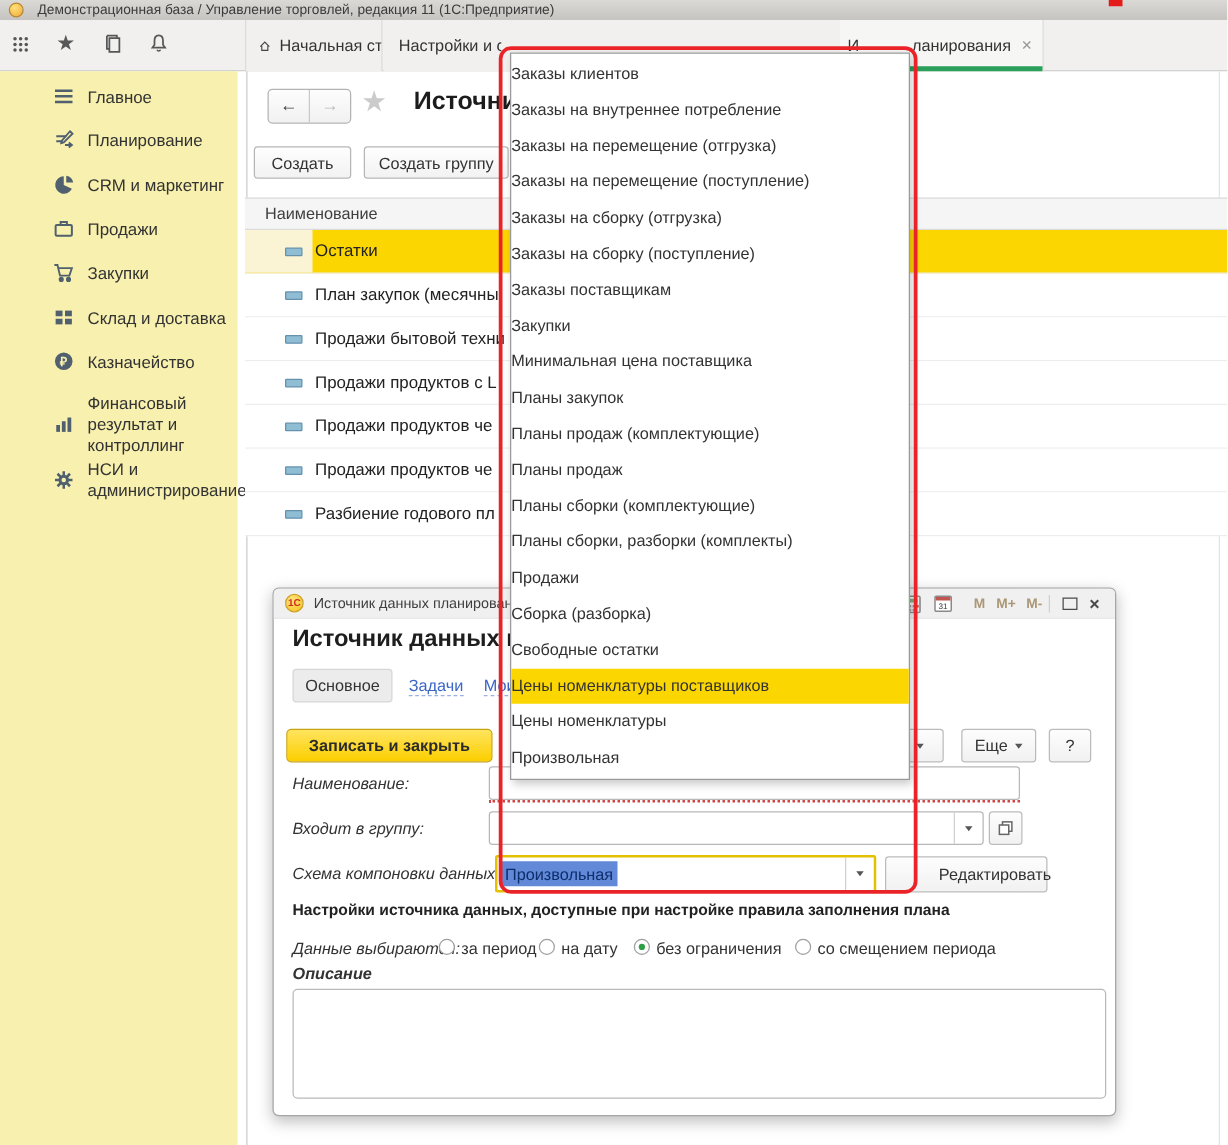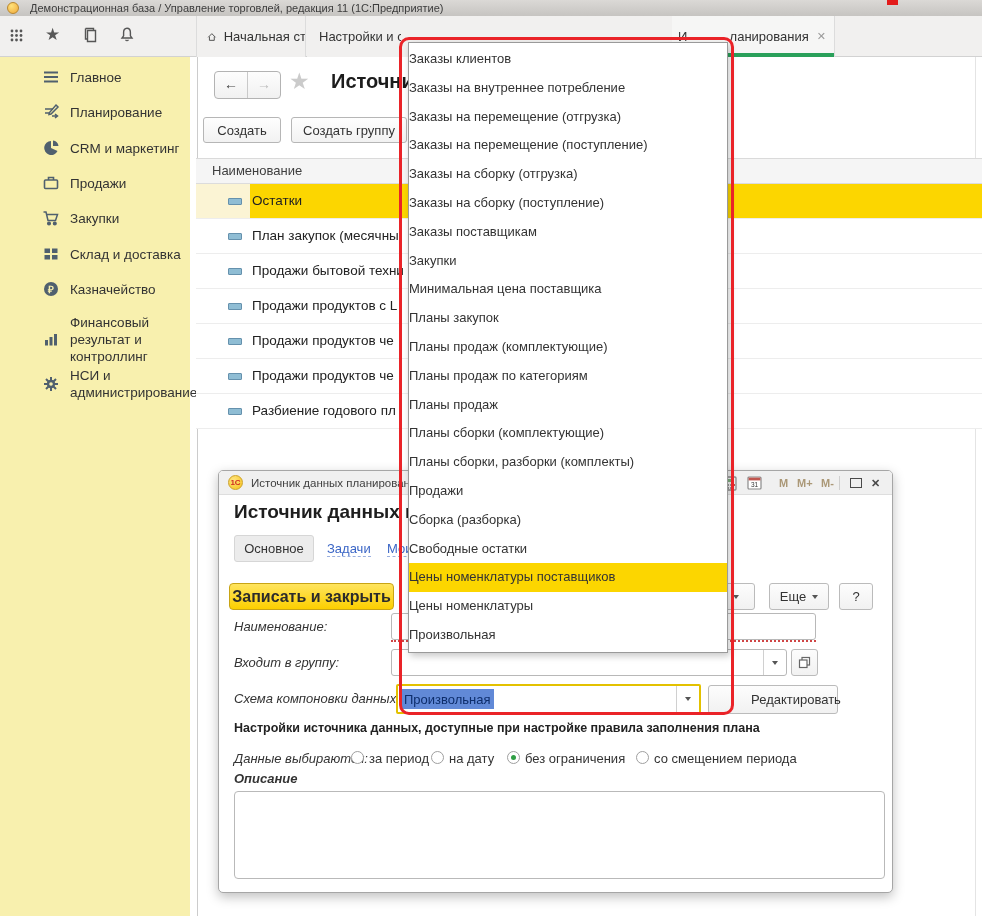--- a/index.html
+++ b/index.html
@@ -61,21 +61,21 @@
     font-size:8px;font-weight:bold;color:#d02b20;text-align:center;line-height:13px;}
   .dlg-title{position:absolute;left:32px;top:0;line-height:24px;font-size:11.5px;color:#3f3f3f;white-space:nowrap;}
   .dlg-ctl{position:absolute;top:0;height:24px;display:flex;align-items:center;font-size:11px;color:#4a4a4a;}
   .mbtn{color:#ab9877;font-weight:bold;font-size:11px;margin:0 4px;}
   .maxbox{width:10px;height:8px;border:1.5px solid #4a4a4a;box-sizing:content-box;}
   .dlg-heading{position:absolute;left:15px;top:30px;font-size:19px;font-weight:bold;color:#1e1e1e;white-space:nowrap;}
   .dlg-tab-active{position:absolute;left:15px;top:64px;width:80px;height:27px;background:#ececec;border:1px solid #d6d6d6;
     border-radius:3px;font-size:13px;color:#333;display:flex;align-items:center;justify-content:center;box-sizing:border-box;}
   .dlg-link{position:absolute;top:70px;font-size:13px;color:#3b66c6;border-bottom:1px dashed #9bb0e0;white-space:nowrap;}
   .btn-save{position:absolute;left:10px;top:112px;width:165px;height:27px;background:linear-gradient(#ffe45e,#fccf00);
-    border:1px solid #c8a415;border-radius:4px;font-size:16px;font-weight:bold;color:#2b2b2b;
+    border:1px solid #c8a415;border-radius:4px;font-size:13px;font-weight:bold;color:#2b2b2b;
     display:flex;align-items:center;justify-content:center;box-sizing:border-box;}
   .btn-sm{position:absolute;top:112px;height:27px;border:1px solid #bbb;border-radius:3px;background:linear-gradient(#fdfdfd,#f1f1f1);
     font-size:13px;color:#333;display:flex;align-items:center;justify-content:center;gap:6px;box-sizing:border-box;}
   .caret{width:0;height:0;border-left:3.5px solid transparent;border-right:3.5px solid transparent;border-top:4px solid #555;}
   .fld-label{position:absolute;left:15px;font-size:13px;color:#333;white-space:nowrap;font-style:italic;}
   .input{position:absolute;background:#fff;border:1px solid #b8b8b8;border-radius:3px;box-sizing:border-box;}
   .req-line{position:absolute;border-bottom:2px dotted #cf4545;}
   .combo-arrow{position:absolute;right:0;top:0;bottom:0;width:22px;border-left:1px solid #d0d0d0;
     display:flex;align-items:center;justify-content:center;}
   .combo-focus{border:2px solid #e3c100;border-radius:2px;background:#fff;}
@@ -398,21 +398,20 @@
     <div class="dd-item">Заказы на внутреннее потребление</div>
     <div class="dd-item">Заказы на перемещение (отгрузка)</div>
     <div class="dd-item">Заказы на перемещение (поступление)</div>
     <div class="dd-item">Заказы на сборку (отгрузка)</div>
     <div class="dd-item">Заказы на сборку (поступление)</div>
     <div class="dd-item">Заказы поставщикам</div>
     <div class="dd-item">Закупки</div>
     <div class="dd-item">Минимальная цена поставщика</div>
     <div class="dd-item">Планы закупок</div>
     <div class="dd-item">Планы продаж (комплектующие)</div>
-    <div class="dd-item">Планы продаж по категориям</div>
     <div class="dd-item">Планы продаж</div>
     <div class="dd-item">Планы сборки (комплектующие)</div>
     <div class="dd-item">Планы сборки, разборки (комплекты)</div>
     <div class="dd-item">Продажи</div>
     <div class="dd-item">Сборка (разборка)</div>
     <div class="dd-item">Свободные остатки</div>
     <div class="dd-item hl">Цены номенклатуры поставщиков</div>
     <div class="dd-item">Цены номенклатуры</div>
     <div class="dd-item">Произвольная</div>
   </div>

